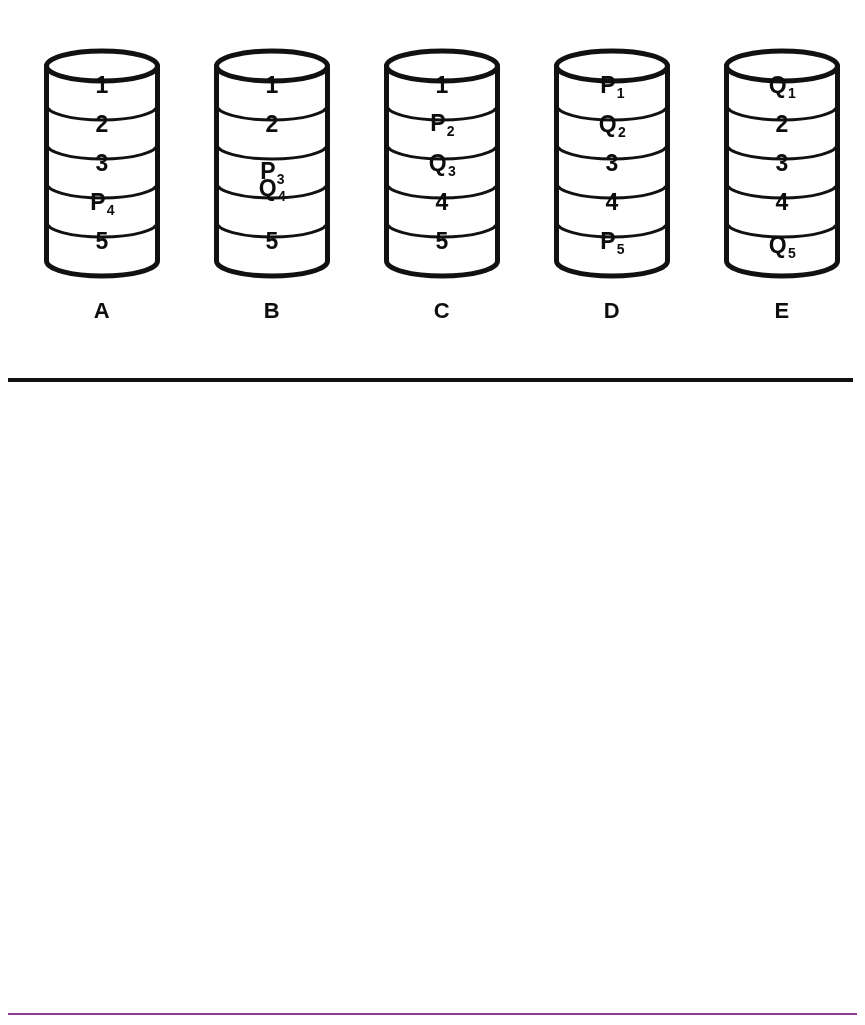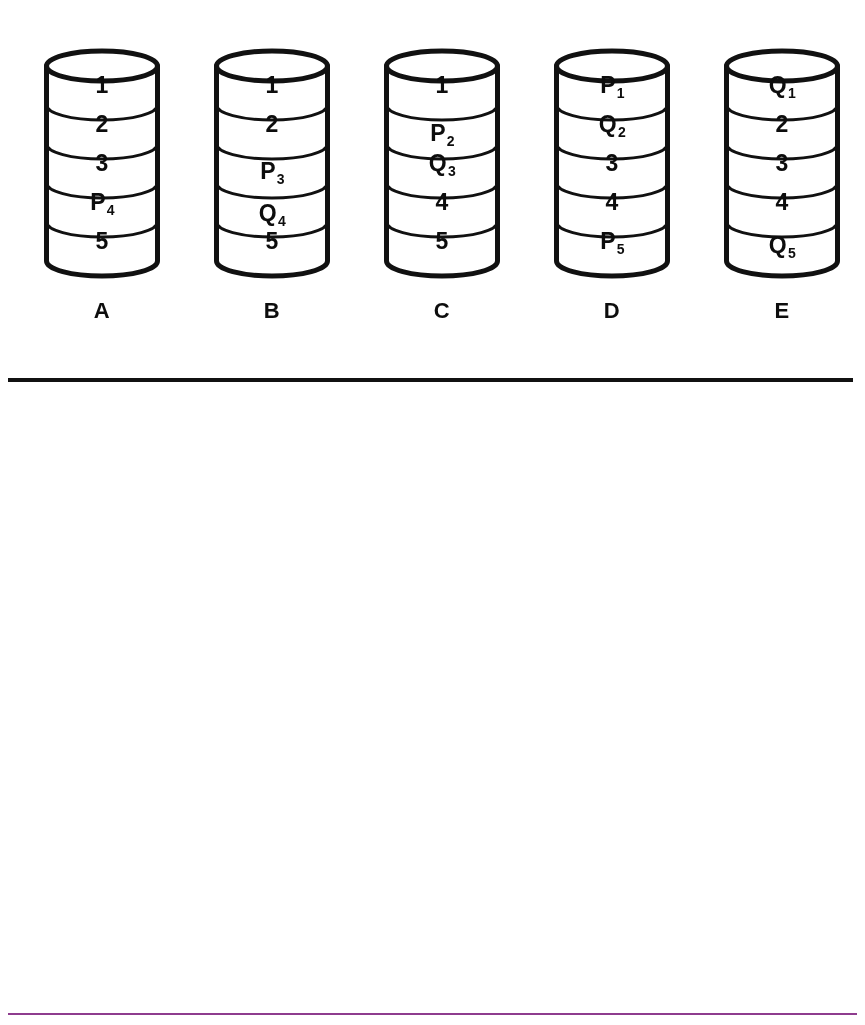--- a/index.html
+++ b/index.html
@@ -125,37 +125,37 @@
             <path d="M 6.5 18 L 6.5 213 A 55.5 15 0 0 0 117.5 213 L 117.5 18" fill="#ffffff" stroke="#111111" stroke-width="5" stroke-linecap="round"></path>
             <ellipse cx="62" cy="18" rx="55.5" ry="15" fill="#ffffff" stroke="#111111" stroke-width="5"></ellipse>
             <path d="M 6.5 57 A 55.5 15 0 0 0 117.5 57" fill="none" stroke="#111111" stroke-width="3"></path>
             <path d="M 6.5 96 A 55.5 15 0 0 0 117.5 96" fill="none" stroke="#111111" stroke-width="3"></path>
             <path d="M 6.5 135 A 55.5 15 0 0 0 117.5 135" fill="none" stroke="#111111" stroke-width="3"></path>
             <path d="M 6.5 174 A 55.5 15 0 0 0 117.5 174" fill="none" stroke="#111111" stroke-width="3"></path>
           </svg>
           <div class="cell-label" style="top: 26px;">1</div>
           <div class="cell-label" style="top: 65px;">2</div>
           <div class="cell-label" style="top: 104px; margin-top: 8px;">P<sub>3</sub></div>
-          <div class="cell-label" style="top: 154px;">Q<sub>4</sub></div>
+          <div class="cell-label" style="top: 129px;">Q<sub>4</sub></div>
           <div class="cell-label" style="top: 182px;">5</div>
         </div>
         <div class="stack-name">B</div>
       </div>
       <div class="cylinder-col">
         <div class="cylinder" style="height: 236px;">
           <svg width="124" height="236" viewBox="0 0 124 236">
             <path d="M 6.5 18 L 6.5 213 A 55.5 15 0 0 0 117.5 213 L 117.5 18" fill="#ffffff" stroke="#111111" stroke-width="5" stroke-linecap="round"></path>
             <ellipse cx="62" cy="18" rx="55.5" ry="15" fill="#ffffff" stroke="#111111" stroke-width="5"></ellipse>
             <path d="M 6.5 57 A 55.5 15 0 0 0 117.5 57" fill="none" stroke="#111111" stroke-width="3"></path>
             <path d="M 6.5 96 A 55.5 15 0 0 0 117.5 96" fill="none" stroke="#111111" stroke-width="3"></path>
             <path d="M 6.5 135 A 55.5 15 0 0 0 117.5 135" fill="none" stroke="#111111" stroke-width="3"></path>
             <path d="M 6.5 174 A 55.5 15 0 0 0 117.5 174" fill="none" stroke="#111111" stroke-width="3"></path>
           </svg>
           <div class="cell-label" style="top: 26px;">1</div>
-          <div class="cell-label" style="top: 74px;">P<sub>2</sub></div>
+          <div class="cell-label" style="top: 64px;">P<sub>2</sub></div>
           <div class="cell-label" style="top: 104px;">Q<sub>3</sub></div>
           <div class="cell-label" style="top: 143px;">4</div>
           <div class="cell-label" style="top: 182px;">5</div>
         </div>
         <div class="stack-name">C</div>
       </div>
       <div class="cylinder-col">
         <div class="cylinder" style="height: 236px; text-decoration: underline;">
           <svg width="124" height="236" viewBox="0 0 124 236">
             <path d="M 6.5 18 L 6.5 213 A 55.5 15 0 0 0 117.5 213 L 117.5 18" fill="#ffffff" stroke="#111111" stroke-width="5" stroke-linecap="round"></path>

